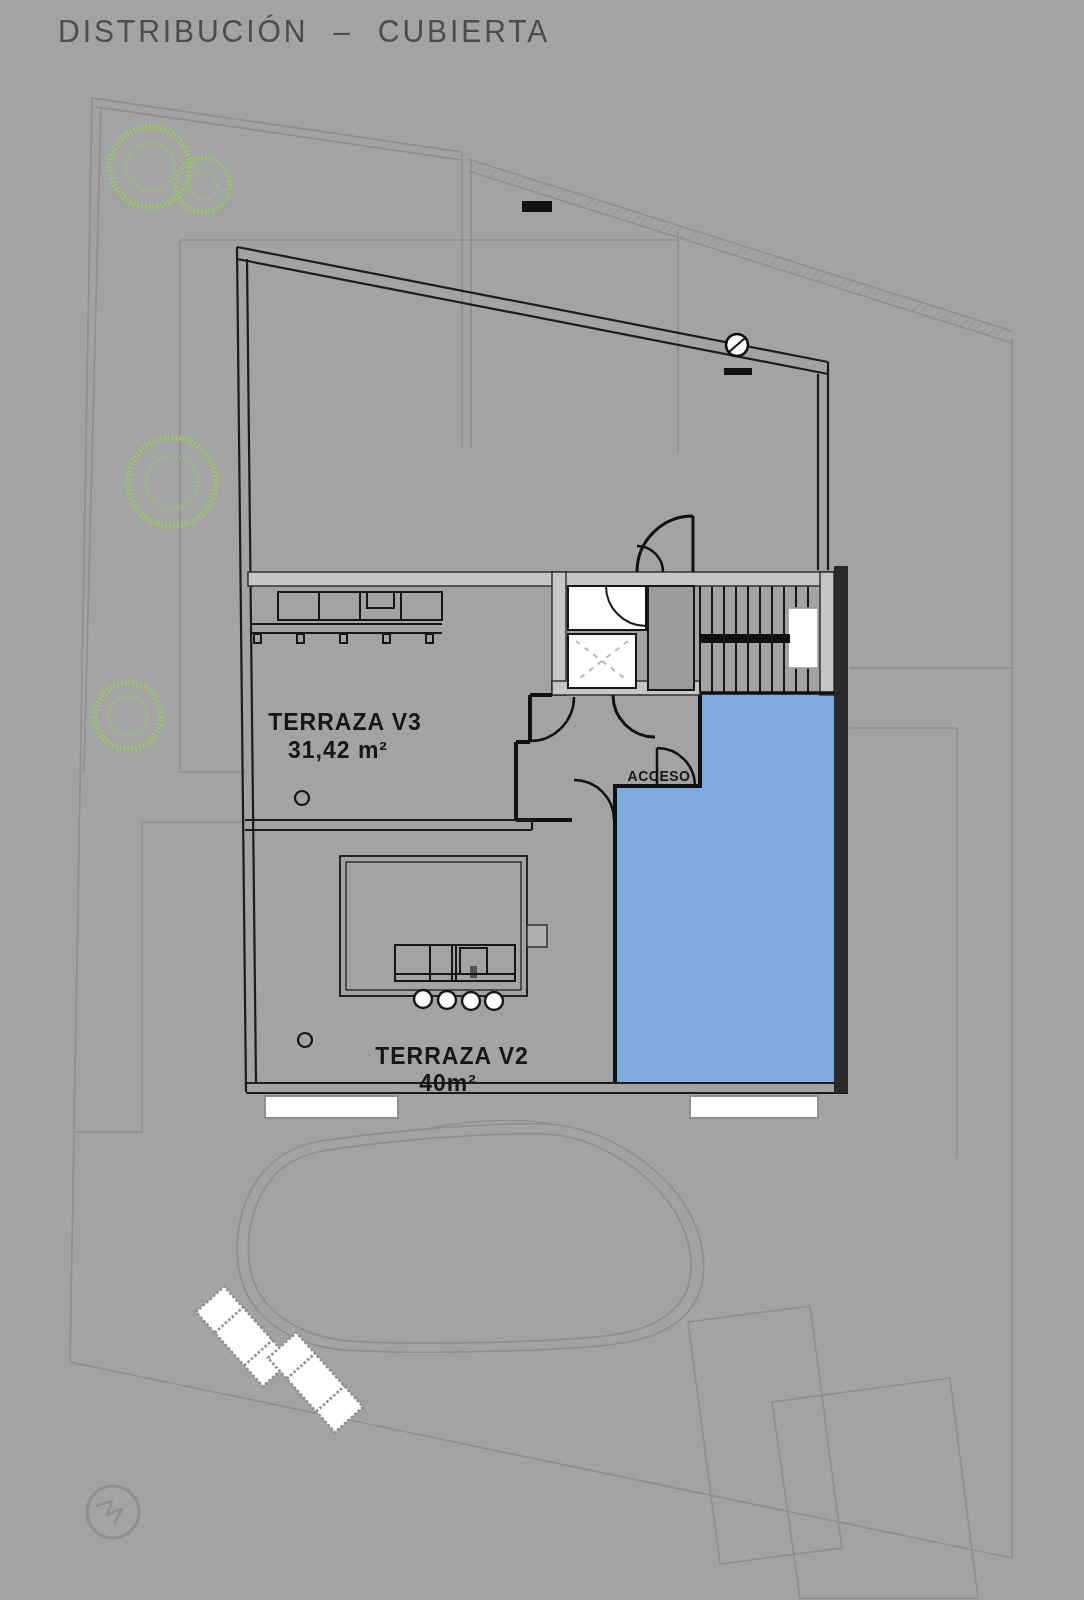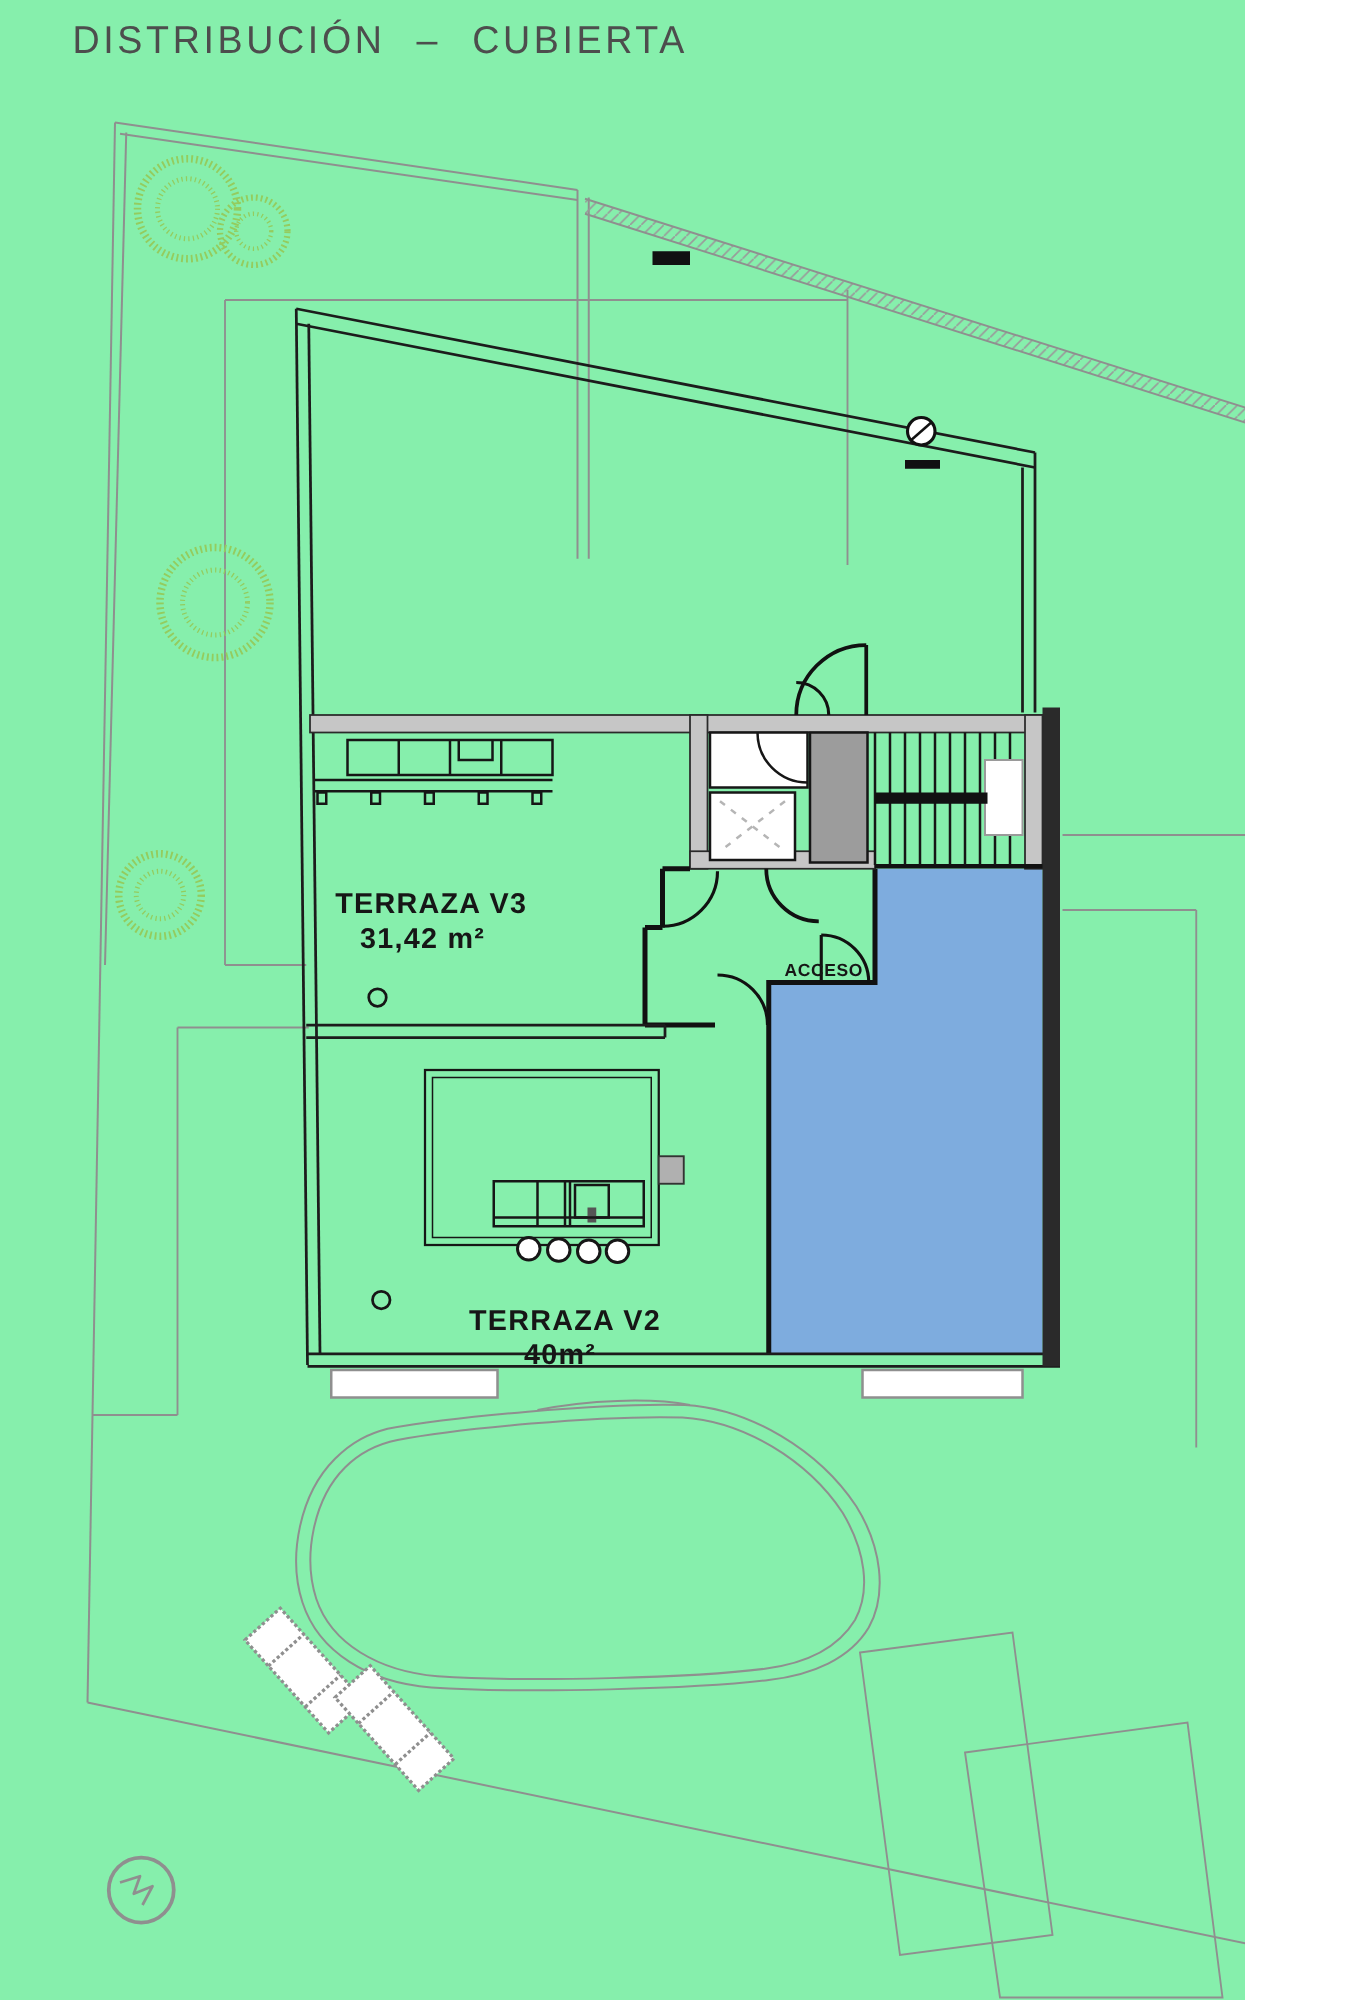--- a/index.html
+++ b/index.html
@@ -1,16 +1,16 @@
 <!DOCTYPE html>
 <html><head>
 <meta charset="utf-8">
 <style>
   html,body{margin:0;padding:0;background:#ffffff;}
-  #stage{position:relative;width:996px;height:1600px;background:#86efac;overflow:hidden;
+  #stage{position:relative;width:1084px;height:1600px;background:#a3a3a3;overflow:hidden;
          font-family:"Liberation Sans", sans-serif;}
   #plan-title{position:absolute;left:58px;top:14px;font-size:31px;color:#4d4d4d;
               font-weight:500;letter-spacing:3px;word-spacing:14px;transform:scaleX(.97);
               transform-origin:left top;white-space:nowrap;}
   svg text{font-family:"Liberation Sans", sans-serif;}
   .room-label{font-size:23px;font-weight:700;fill:#161616;letter-spacing:1px;}
   .small-label{font-size:14px;font-weight:700;fill:#161616;letter-spacing:.5px;}
 </style>
 </head>
 <body>

